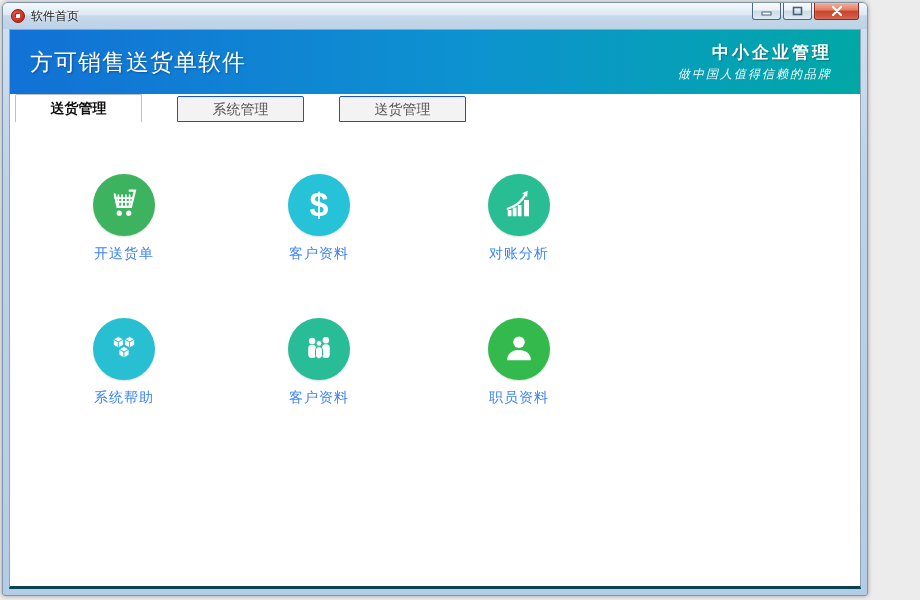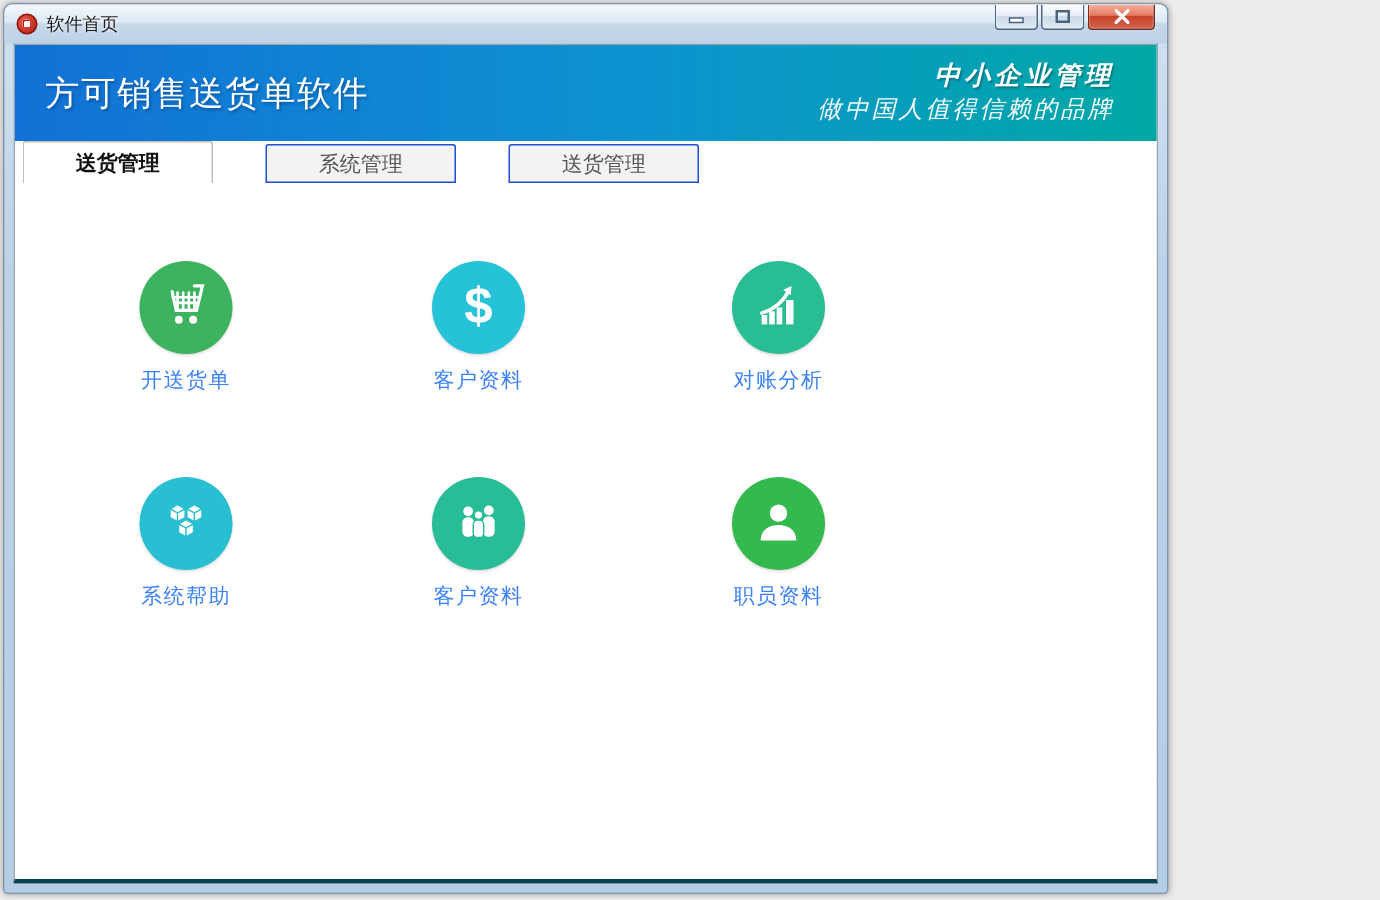--- a/index.html
+++ b/index.html
@@ -2,21 +2,21 @@
 <html><head>
 <meta charset="utf-8">
 <style>
   html,body{margin:0;padding:0;}
   body{
     width:920px;height:600px;position:relative;background:#ececec;
     font-family:"Liberation Sans","DejaVu Sans",sans-serif;overflow:hidden;
   }
   
   .window{
-    position:absolute;left:2px;top:2px;width:777px;height:594px;
+    position:absolute;left:2px;top:2px;width:866px;height:594px;
     border:1px solid #7f96ad;border-radius:6px 6px 3px 3px;
     background:linear-gradient(#d3e1f0,#bcd2e8 30%,#b4cde6);
     box-shadow:0 0 4px rgba(0,0,0,.35);
     box-sizing:border-box;
   }
   .titlebar{
     position:absolute;top:0;left:0;right:0;height:26px;
     display:flex;align-items:center;padding:0 8px;box-sizing:border-box;
     background:linear-gradient(#f4f8fc,#dce9f5 45%,#c6d8ea 50%,#bdd2e6);
     border-radius:5px 5px 0 0;
@@ -53,22 +53,22 @@
   .header{
     height:64px;flex:0 0 auto;
     background:linear-gradient(90deg,#1271d6,#0d93d0 55%,#00a8a5);
     display:flex;align-items:center;justify-content:space-between;
     padding:0 28px 0 20px;color:#fff;
   }
   .header-title{
     font-size:23px;letter-spacing:1px;text-shadow:1px 1px 2px rgba(0,40,90,.45);
   }
   .header-right{text-align:right;line-height:1.25;}
-  .brand{font-size:17px;font-weight:bold;letter-spacing:3px;text-shadow:1px 1px 1px rgba(0,60,60,.4);font-style:italic;}
-  .slogan{font-size:16px;font-style:italic;letter-spacing:2px;margin-top:3px;opacity:.96;}
+  .brand{font-size:17px;font-weight:bold;letter-spacing:3px;text-shadow:1px 1px 1px rgba(0,60,60,.4);}
+  .slogan{font-size:12px;font-style:italic;letter-spacing:2px;margin-top:3px;opacity:.96;}
   
   .tabbar{
     flex:0 0 auto;height:28px;background:#fff;display:flex;align-items:flex-end;
     padding-left:5px;
     gap:36px;
   }
   .tab{
     width:127px;text-align:center;font-size:14px;box-sizing:border-box;cursor:default;
   }
   .tab.inactive{

